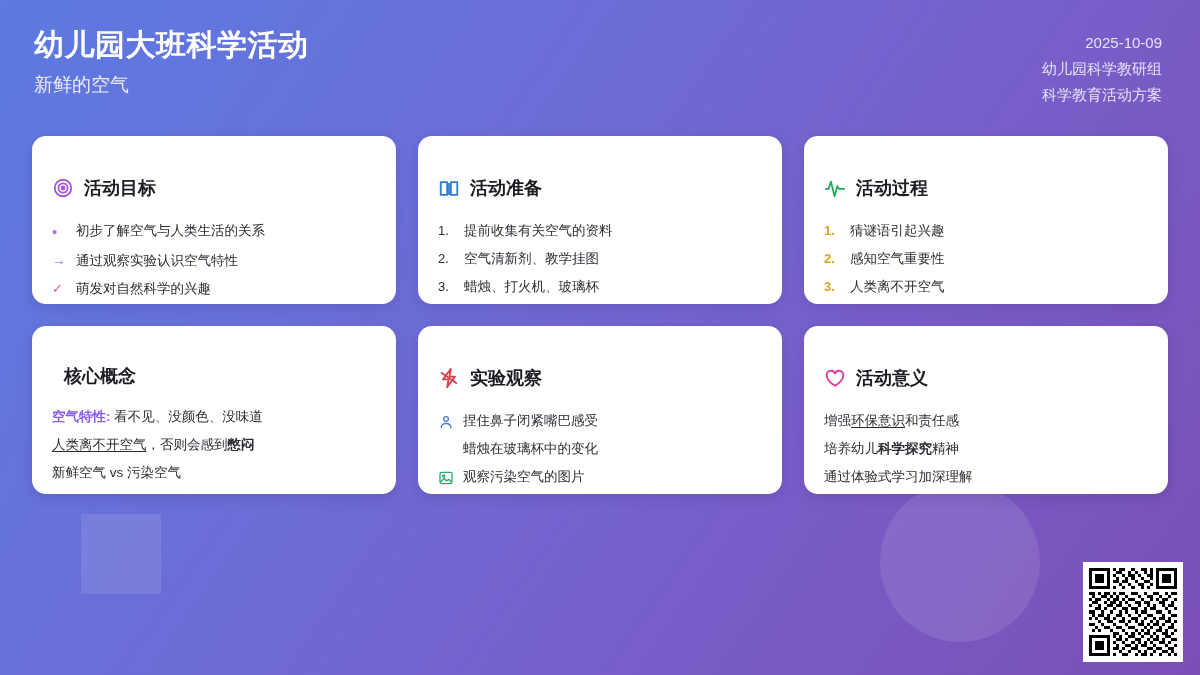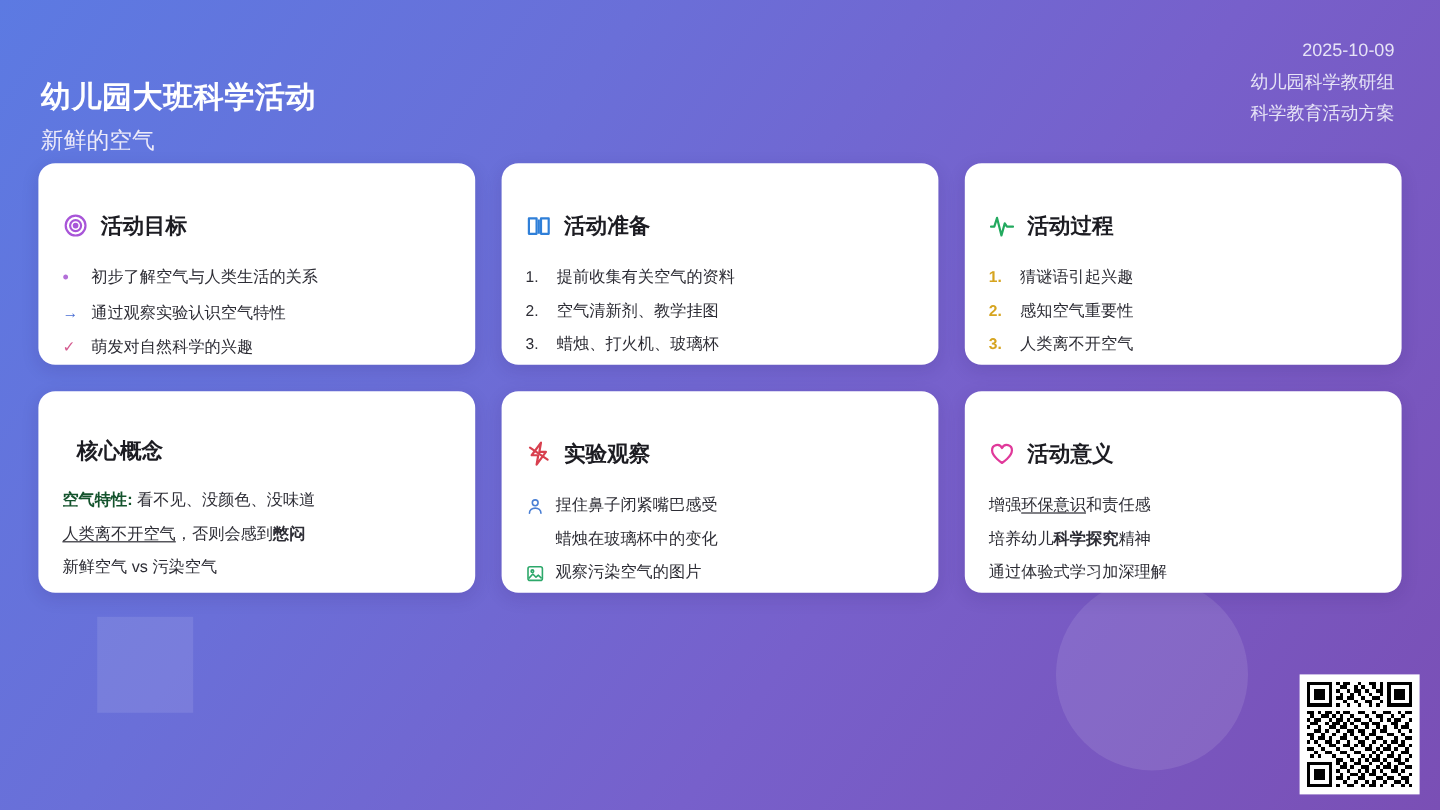--- a/index.html
+++ b/index.html
@@ -33,26 +33,25 @@
     position: absolute;
     left: 0; top: 0; right: 0;
     height: 118px;
     padding: 26px 38px 0 34px;
     display: flex;
     justify-content: space-between;
     align-items: flex-start;
   }
   .header-left { display: flex; flex-direction: column; }
   .title {
-    font-size: 25px;
+    font-size: 30px;
     font-weight: bold;
     color: #ffffff;
     letter-spacing: 0.5px;
     line-height: 1.25;
-    margin-top: 40px;
   }
   .subtitle {
     font-size: 19px;
     color: #eceaf9;
     margin-top: 9px;
     line-height: 1.25;
   }
   .header-right {
     text-align: right;
     color: #e6e3f6;
@@ -124,21 +123,21 @@
   .marker.dot      { color: #b36fd8; font-size: 15px; }
   .marker.arrow    { color: #4b6fd4; }
   .marker.check    { color: #d45a8e; }
   .marker.num-plain{ color: #2d2d35; min-width: 17px; }
   .marker.num-amber{ color: #d6a41f; font-weight: bold; min-width: 17px; }
   .marker.icon     { width: 16px; height: 16px; min-width: 16px; margin-top: 1px; }
   .marker.blank    { min-width: 16px; }
   .row-text { flex: 1 1 auto; }
   .row-text b { font-weight: bold; }
   .row-text u { text-decoration: underline; text-underline-offset: 2px; }
-  .accent-purple { color: #14532d; font-weight: bold; }
+  .accent-purple { color: #8b5cf6; font-weight: bold; }
   
   .card-head.noicon { padding-left: 12px; }
   
   .qr-wrap {
     position: absolute;
     left: 1083px; top: 562px;
     width: 100px; height: 100px;
     background: #ffffff;
     padding: 6px;
   }

